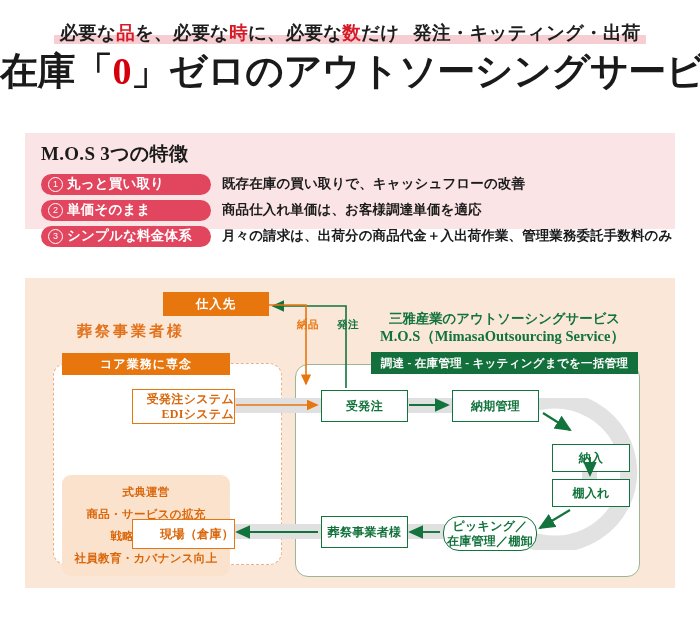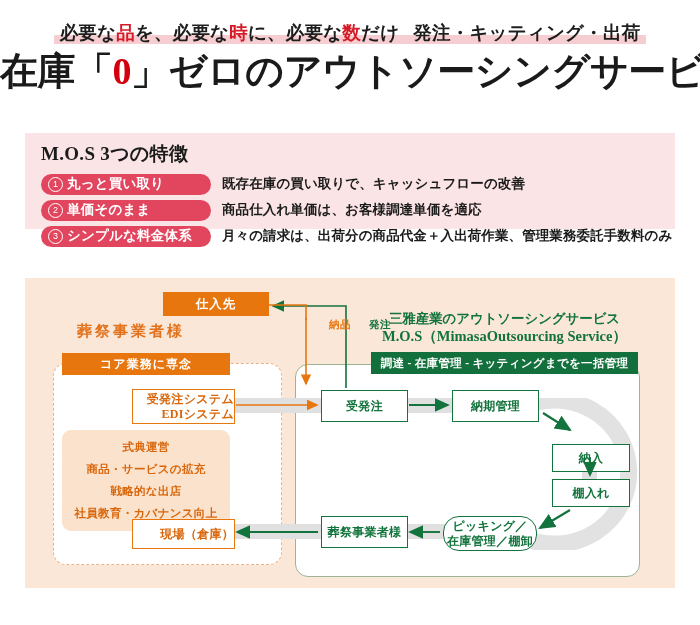--- a/index.html
+++ b/index.html
@@ -32,21 +32,21 @@
             display:flex;align-items:center;justify-content:center;margin-right:4px;flex:0 0 auto;font-family:"Liberation Sans",sans-serif;}
   .feat-label{color:#ffffff;font-size:13.5px;font-weight:bold;white-space:nowrap;letter-spacing:.2px;}
   .feat-desc{margin-left:11px;font-size:13.5px;font-weight:bold;color:#1b1b1b;white-space:nowrap;letter-spacing:.1px;}
 
   
   #diagram{position:absolute;left:25px;top:278px;width:650px;height:310px;background:#fbe7d8;}
 
   
   #funeral-heading{position:absolute;left:77px;top:322px;font-size:15px;font-weight:bold;color:#e2721c;letter-spacing:3px;white-space:nowrap;}
   #mos-heading1{position:absolute;left:372px;top:310px;width:265px;text-align:center;font-size:13.4px;font-weight:bold;color:#12733c;white-space:nowrap;}
-  #mos-heading2{position:absolute;left:372px;top:327px;width:265px;text-align:center;font-size:14.5px;font-weight:bold;color:#12733c;white-space:nowrap;font-family:"Liberation Serif",serif;}
+  #mos-heading2{position:absolute;left:360px;top:327px;width:265px;text-align:right;font-size:14.5px;font-weight:bold;color:#12733c;white-space:nowrap;font-family:"Liberation Serif",serif;}
 
   
   #supplier-box{position:absolute;left:163px;top:292px;width:106px;height:24px;background:#e8760f;
                 display:flex;align-items:center;justify-content:center;color:#ffffff;font-size:12.5px;font-weight:bold;letter-spacing:1px;}
 
   
   #core-bar{position:absolute;left:62px;top:353px;width:168px;height:22px;background:#e8760f;
             display:flex;align-items:center;justify-content:center;color:#ffffff;font-size:12px;font-weight:bold;letter-spacing:1px;}
 
   
@@ -63,21 +63,21 @@
 
   
   .obox{position:absolute;background:#ffffff;border:1.7px solid #e8760f;
         display:flex;flex-direction:column;align-items:flex-end;justify-content:center;
         color:#d9660a;font-size:12px;font-weight:bold;line-height:1.25;letter-spacing:.3px;z-index:6;}
   #box-edi{left:132px;top:389px;width:101px;height:33px;}
   #box-genba{left:132px;top:519px;width:101px;height:28px;}
 
   
   .spill{position:absolute;left:62px;width:168px;height:35px;background:#fbe2cd;border-radius:9px;
-         display:flex;align-items:center;justify-content:center;color:#d9660a;font-size:11.5px;font-weight:bold;letter-spacing:.3px;z-index:5;}
+         display:flex;align-items:center;justify-content:center;color:#d9660a;font-size:11.5px;font-weight:bold;letter-spacing:.3px;z-index:5;margin-top:45px;}
   #spill-0{top:430px;}
   #spill-1{top:452px;}
   #spill-2{top:474px;}
   #spill-3{top:496px;}
 
   
   .gbox{position:absolute;background:#ffffff;border:1.7px solid #12733c;
         display:flex;flex-direction:column;align-items:center;justify-content:center;
         color:#12733c;font-size:12px;font-weight:bold;line-height:1.25;letter-spacing:.3px;z-index:6;}
   #g-juhachu{left:321px;top:390px;width:85px;height:30px;}
@@ -86,21 +86,21 @@
   #g-tanaire{left:552px;top:479px;width:76px;height:26px;}
   #g-picking{left:443px;top:516px;width:92px;height:33px;border-radius:16px;}
   #g-kitting{left:321px;top:516px;width:85px;height:30px;}
 
   
   .gband{position:absolute;background:#e0e0e0;z-index:2;}
   
   #swoosh{position:absolute;left:515px;top:398px;width:140px;height:152px;z-index:1;}
 
   
-  .alabel{position:absolute;font-size:10.5px;font-weight:bold;letter-spacing:.5px;z-index:8;white-space:nowrap;margin-left:32px;}
+  .alabel{position:absolute;font-size:10.5px;font-weight:bold;letter-spacing:.5px;z-index:8;white-space:nowrap;}
   #lab-nouhin{left:297px;top:318px;color:#e8760f;}
   #lab-hachu{left:337px;top:318px;color:#12733c;}
 
   
   #connectors{position:absolute;left:0;top:0;width:700px;height:625px;z-index:7;pointer-events:none;}
 </style>
 </head>
 <body>
 
 <div class="root">

